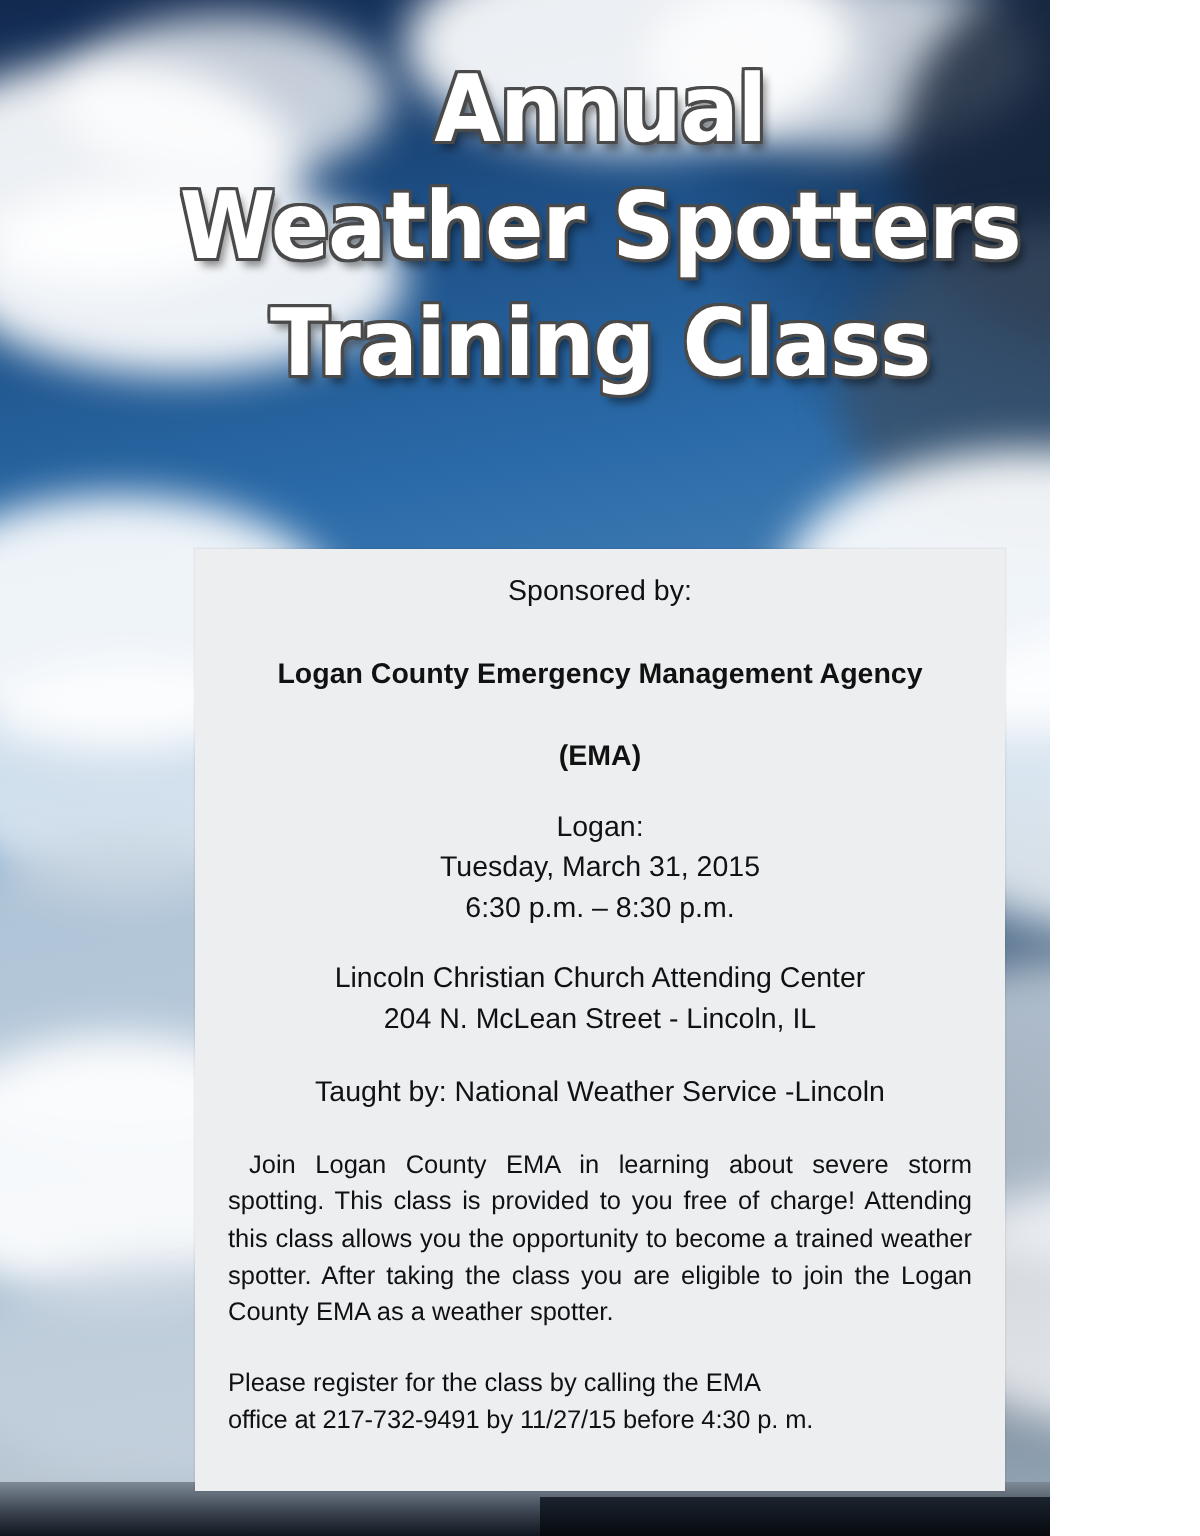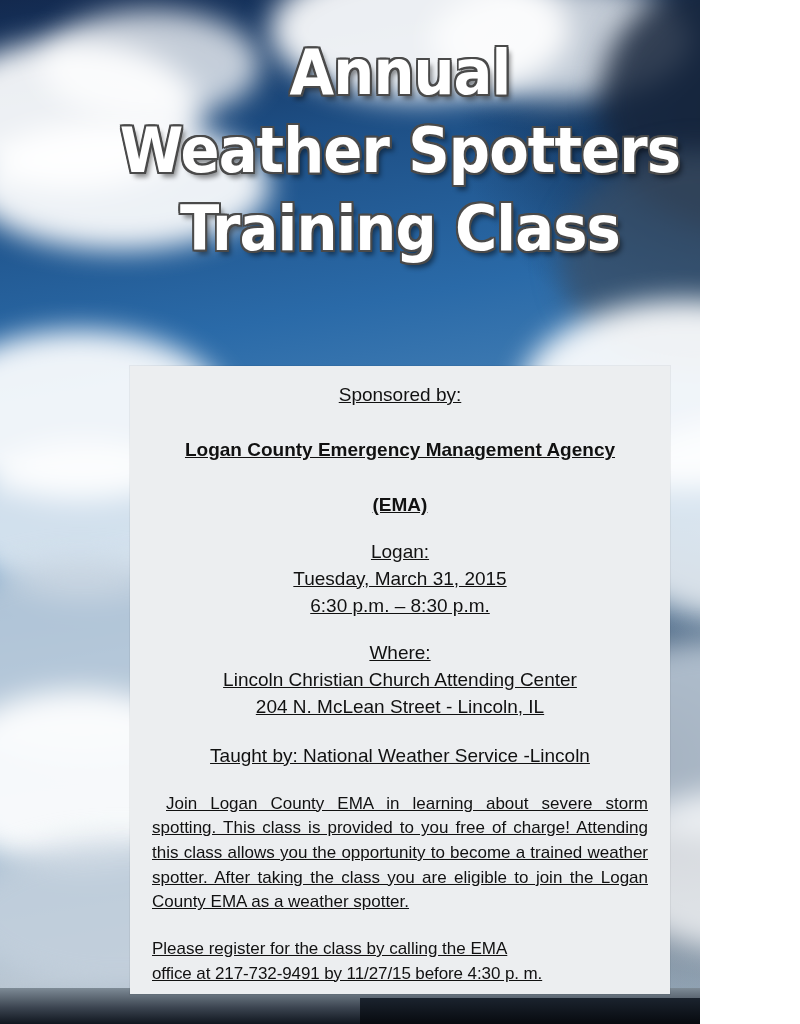--- a/index.html
+++ b/index.html
@@ -82,21 +82,20 @@
     width: 540px;
     height: 628px;
     background: #eceef0;
     box-shadow: 0 0 0 1px rgba(0,0,0,0.05);
     padding: 0;
   }
   .panel-inner {
     padding: 16px 22px 0 22px;
     color: #111111;
     font-family: "Liberation Sans", sans-serif;
-    text-decoration: underline;
   }
   .center { text-align: center; }
 
   .p-line {
     font-size: 19px;
     line-height: 1.42;
   }
   .p-line.bold { font-weight: 700; margin-top: 28px; }
   .gap-md { height: 20px; }
   .gap-lg { height: 22px; }
@@ -151,21 +150,20 @@
       <div class="p-line center bold">(EMA)</div>
 
       <div class="gap-md"></div>
 
       <div class="p-line center">Logan:</div>
       <div class="p-line center">Tuesday, March 31, 2015</div>
       <div class="p-line center">6:30 p.m. – 8:30 p.m.</div>
 
       <div class="gap-md"></div>
 
-      <div class="p-line center">Where:</div>
       <div class="p-line center">Lincoln Christian Church Attending Center</div>
       <div class="p-line center">204 N. McLean Street - Lincoln, IL</div>
 
       <div class="gap-lg"></div>
 
       <div class="p-line center">Taught by:  National Weather Service -Lincoln</div>
 
       <div class="gap-lg"></div>
 
       <div class="body-text"><span class="indent"></span><span>Join Logan County EMA in learning about severe storm spotting. This class is provided to you free of charge! Attending this class allows you the opportunity to become a trained weather spotter. After taking the class you are eligible to join the Logan County EMA as a weather spotter.</span></div>

